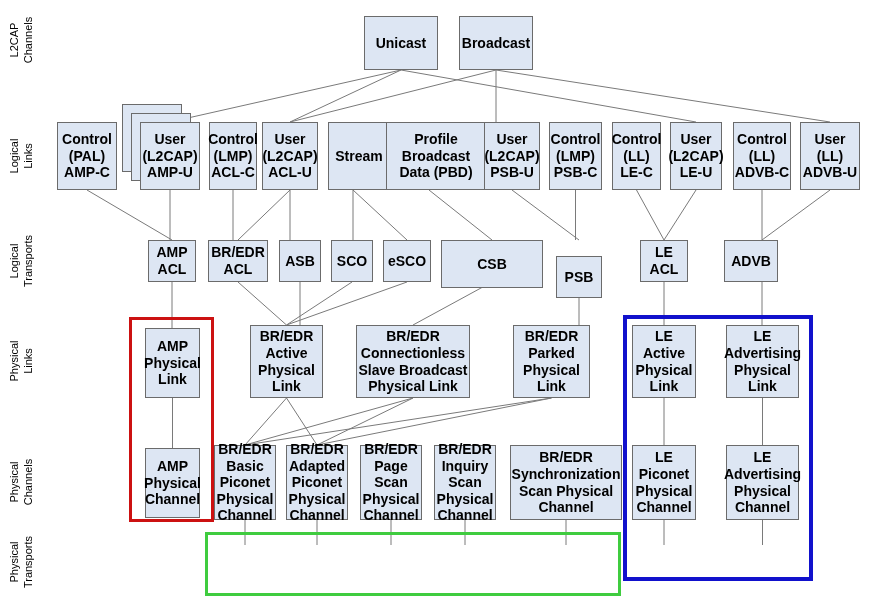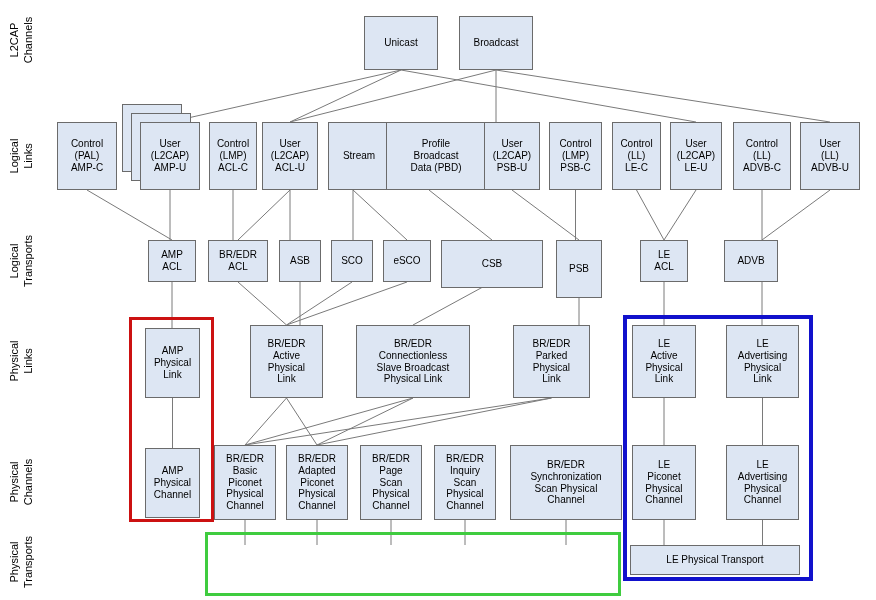--- a/index.html
+++ b/index.html
@@ -4,22 +4,22 @@
 <style>
   html, body { margin:0; padding:0; background:#ffffff; }
   #canvas {
     position:relative; width:876px; height:600px; overflow:hidden;
     background:#ffffff; font-family:"Liberation Sans", sans-serif; color:#000;
   }
   .node {
     position:absolute; box-sizing:border-box;
     background:var(--box_fill,#dde6f3); border:1px solid var(--box_border,#6b6b6b);
     display:flex; align-items:center; justify-content:center;
-    text-align:center; font-size:10px; line-height:1.18;
-    white-space:pre-line; z-index:4;
+    text-align:center; font-size:14px; line-height:1.18;
+    white-space:pre-line; z-index:4;font-weight:bold;
   }
   .stack { z-index:3; }
   .rowlabel {
     position:absolute; width:110px; height:34px;
     display:flex; align-items:center; justify-content:center;
     text-align:center; font-size:11px; line-height:1.25;
     white-space:pre-line; transform:rotate(-90deg); z-index:4;
   }
   #edges { position:absolute; left:0; top:0; z-index:2; }
   .group {
@@ -141,21 +141,21 @@
 ADVB-U</div>
 
   <div class="node" id="n-amp_acl" style="left:148px;top:240px;width:48px;height:42px">AMP
 ACL</div>
   <div class="node" id="n-bredr_acl" style="left:208px;top:240px;width:60px;height:42px">BR/EDR
 ACL</div>
   <div class="node" id="n-asb" style="left:279px;top:240px;width:42px;height:42px">ASB</div>
   <div class="node" id="n-sco" style="left:331px;top:240px;width:42px;height:42px">SCO</div>
   <div class="node" id="n-esco" style="left:383px;top:240px;width:48px;height:42px">eSCO</div>
   <div class="node" id="n-csb" style="left:441px;top:240px;width:102px;height:48px">CSB</div>
-  <div class="node" id="n-psb" style="left:556px;top:240px;width:46px;height:58px">PSB</div>
+  <div class="node" id="n-psb" style="left:556px;top:256px;width:46px;height:42px">PSB</div>
   <div class="node" id="n-le_acl" style="left:640px;top:240px;width:48px;height:42px">LE
 ACL</div>
   <div class="node" id="n-advb" style="left:724px;top:240px;width:54px;height:42px">ADVB</div>
 
   <div class="node" id="n-amp_pl" style="left:145px;top:328px;width:55px;height:70px">AMP
 Physical
 Link</div>
   <div class="node" id="n-bredr_active_pl" style="left:250px;top:325px;width:73px;height:73px">BR/EDR
 Active
 Physical
@@ -206,15 +206,14 @@
 Channel</div>
   <div class="node" id="n-le_piconet_pc" style="left:632px;top:445px;width:64px;height:75px">LE
 Piconet
 Physical
 Channel</div>
   <div class="node" id="n-le_adv_pc" style="left:726px;top:445px;width:73px;height:75px">LE
 Advertising
 Physical
 Channel</div>
 
-  <div class="node" id="n-le_pt" style="left:630px;top:545px;width:170px;height:30px">LE Physical Transport</div>
 
 </div>
 
 </body></html>

